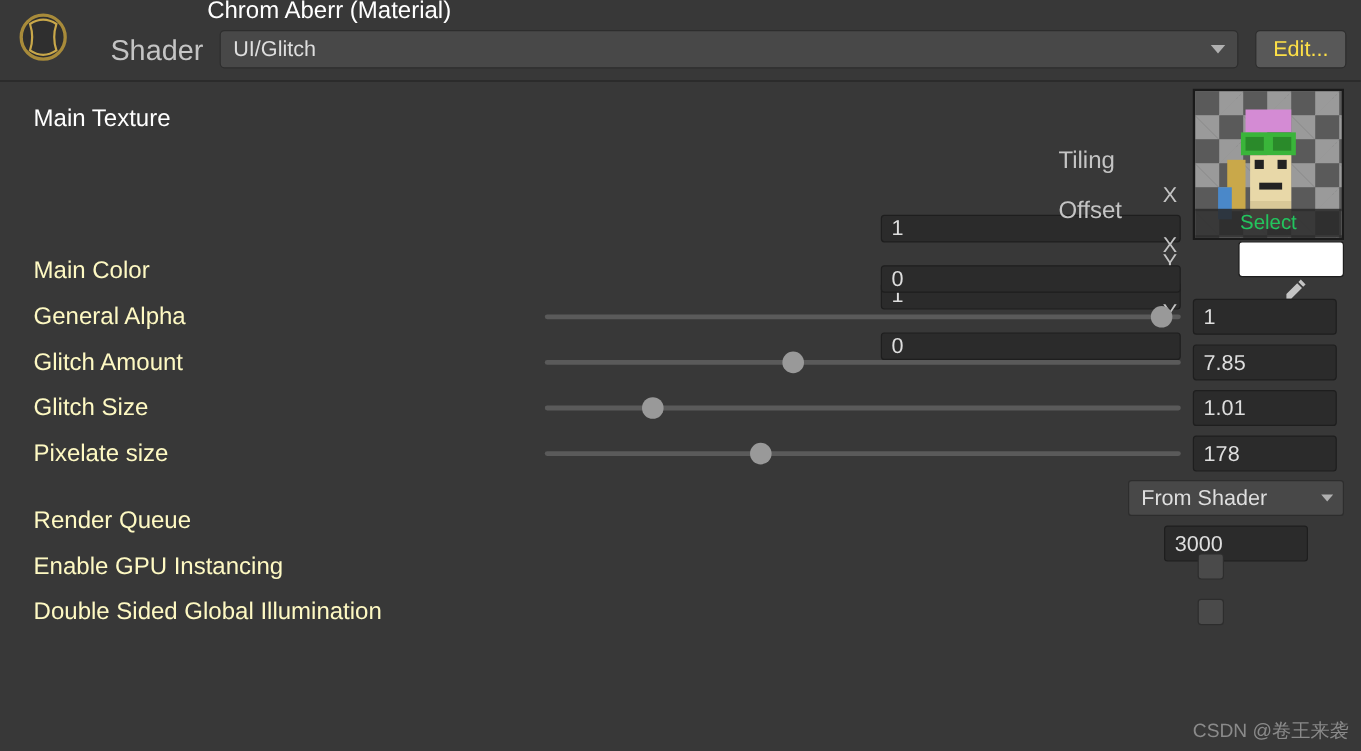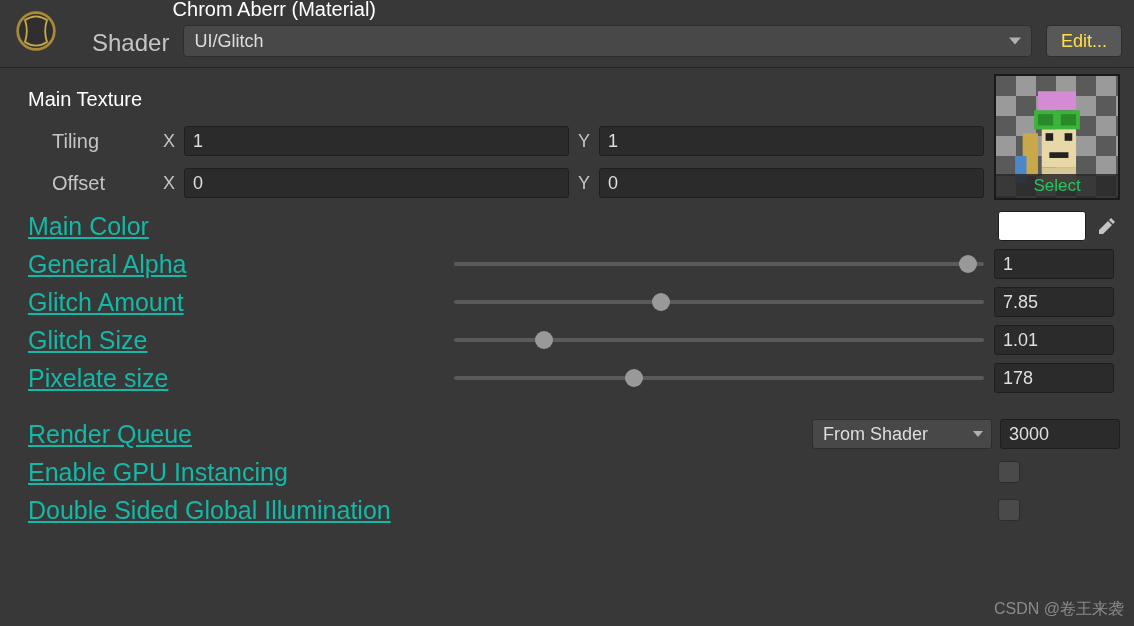--- a/index.html
+++ b/index.html
@@ -55,21 +55,21 @@
     display:flex;align-items:center;
     cursor:pointer;
   }
 
   
   .body { padding: 14px 14px 0 14px; }
   .section-label { color:#ffffff; font-size:20px; margin: 6px 0 12px 14px; }
 
   .main-tex-row { display:flex; align-items:flex-start; gap:10px; }
   .tiling-block { flex:1; }
-  .xy-row { display:flex; align-items:center; height:36px; gap:6px; margin-bottom:6px;}
+  .xy-row { display:flex; align-items:flex-end; height:36px; gap:6px; margin-bottom:6px;flex-direction:column;}
   .xy-label { width:140px; padding-left:38px; color:#c4c4c4; font-size:20px;}
   .xy-axis { width:18px; text-align:center; color:#c4c4c4; }
   .num-input {
     background:#2b2b2b;
     border:1px solid #1e1e1e;
     border-radius:3px;
     height:30px;
     color:#dedede;
     padding:0 8px;
     font-size:18px;
@@ -95,21 +95,21 @@
   }
   .sprite { position:absolute; inset:0; }
   .select-strip {
     position:absolute; left:0; right:0; bottom:0;
     background:rgba(40,40,40,0.85);
     color:#22c55e; font-size:17px;
     text-align:center; padding:2px 6px;
   }
 
   .prop-row { display:flex; align-items:center; height:38px; }
-  .prop-label { width:440px; padding-left:14px; color:#14b8a6; font-size:25px;text-decoration:underline; }
+  .prop-label { width:440px; padding-left:14px; color:#fef9c3; font-size:20px; }
 
   .color-swatch {
     width:88px; height:30px; background:#fff; border:1px solid #1e1e1e; border-radius:3px;
   }
   .eyedrop { width:26px; margin-left:8px; display:flex; align-items:center; justify-content:center; }
 
   .slider-wrap { flex:1; display:flex; align-items:center; padding-right:6px;}
   .slider-track {
     flex:1; height:4px; background:#5a5a5a; border-radius:2px; position:relative; margin-right:10px;
   }
@@ -137,21 +137,21 @@
   }
   .dd-small .tri {
     position:absolute; right:8px; top:50%; transform:translateY(-50%);
     width:0;height:0;border-left:5px solid transparent;border-right:5px solid transparent;border-top:6px solid #b0b0b0;
   }
 
   .checkbox {
     width:22px; height:22px; background:#4a4a4a; border:1px solid #2d2d2d; border-radius:3px;
   }
 
-  .right-align { margin-left:auto; }
+  .right-align { margin-left:auto;flex-direction:column; }
   .gap { height:18px; }
 
   .watermark {
     position:absolute; right:10px; bottom:6px;
     color:#8a8a8a; font-size:16px;
   }
 </style>
 </head>
 <body>
 

